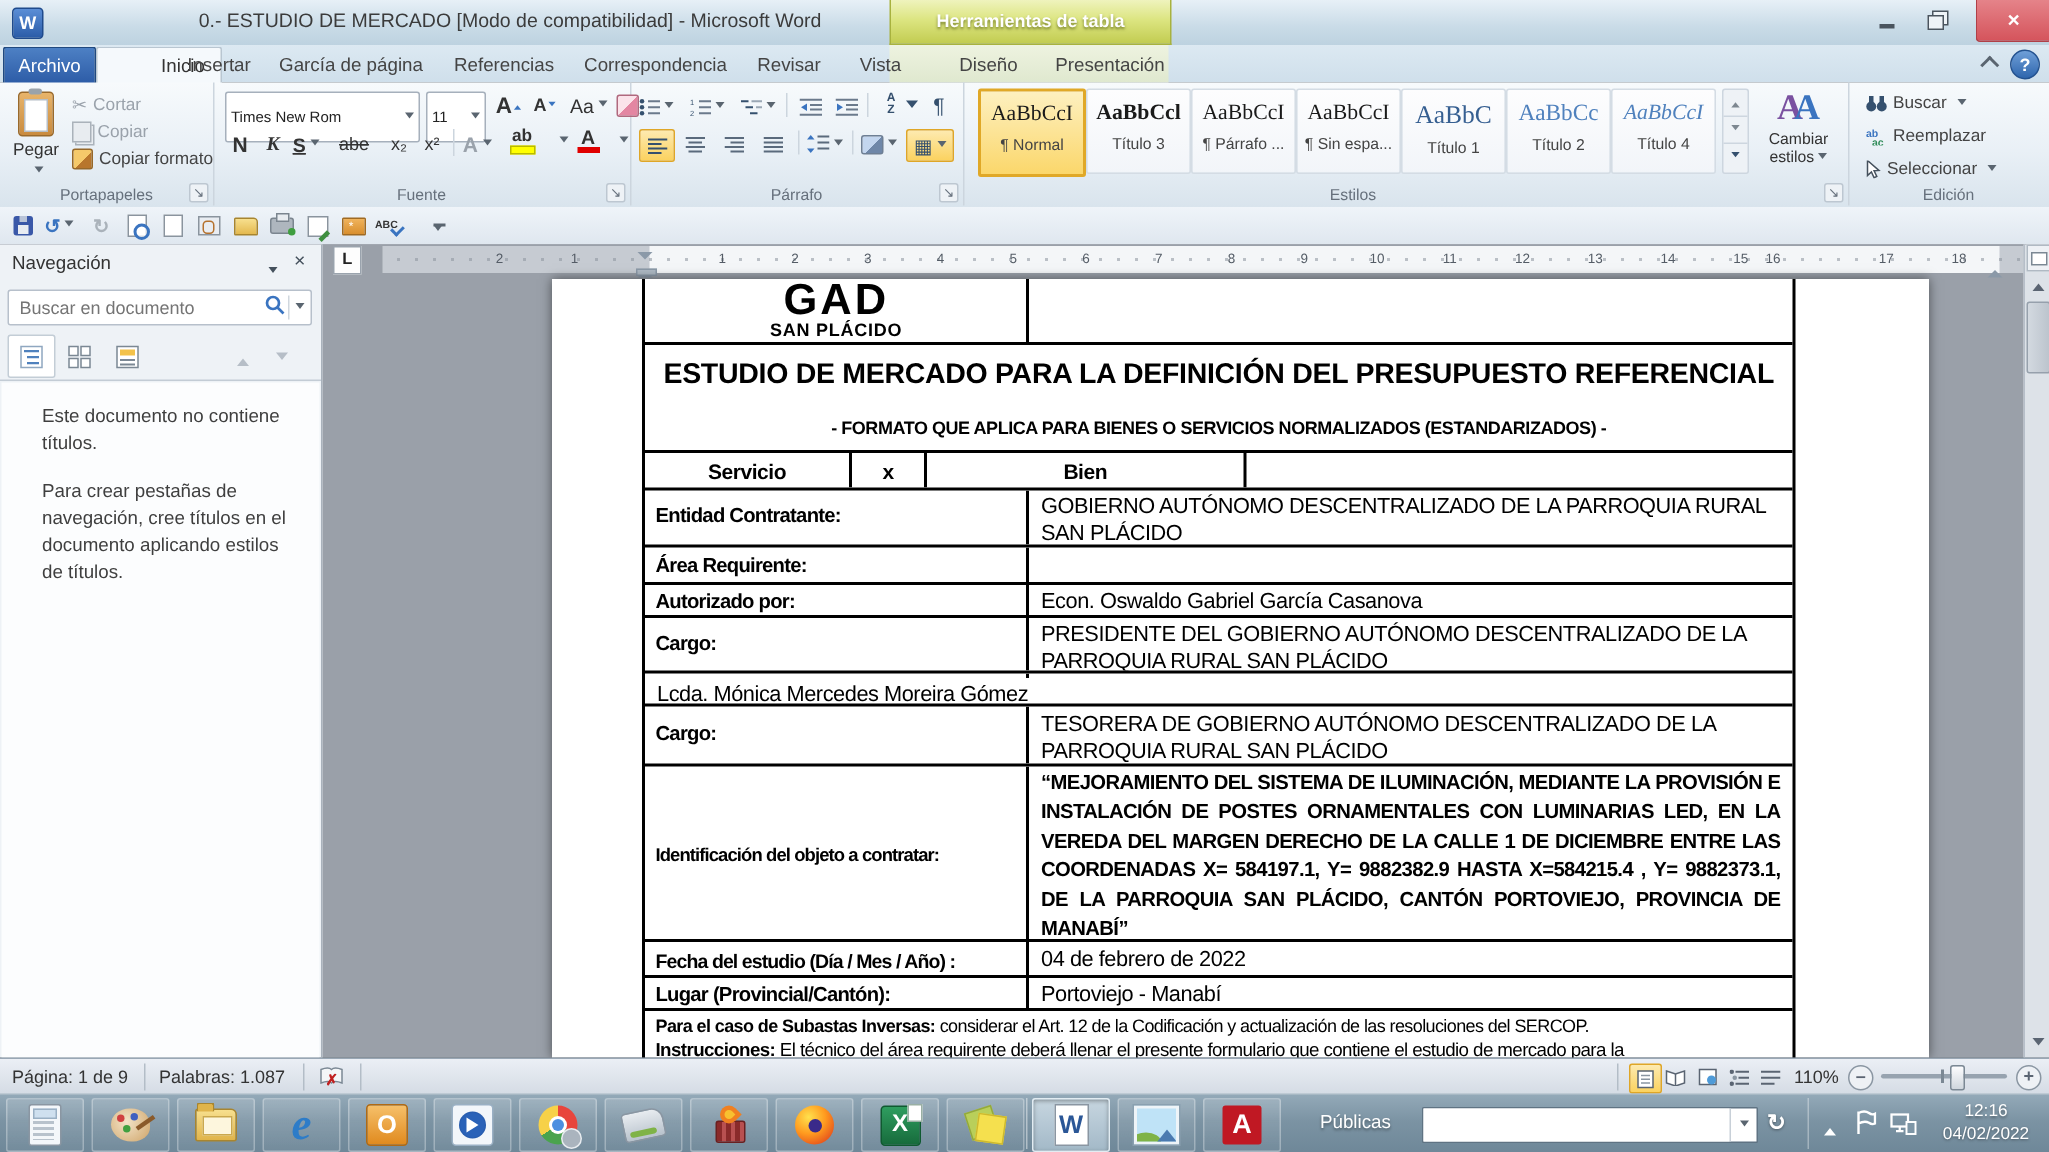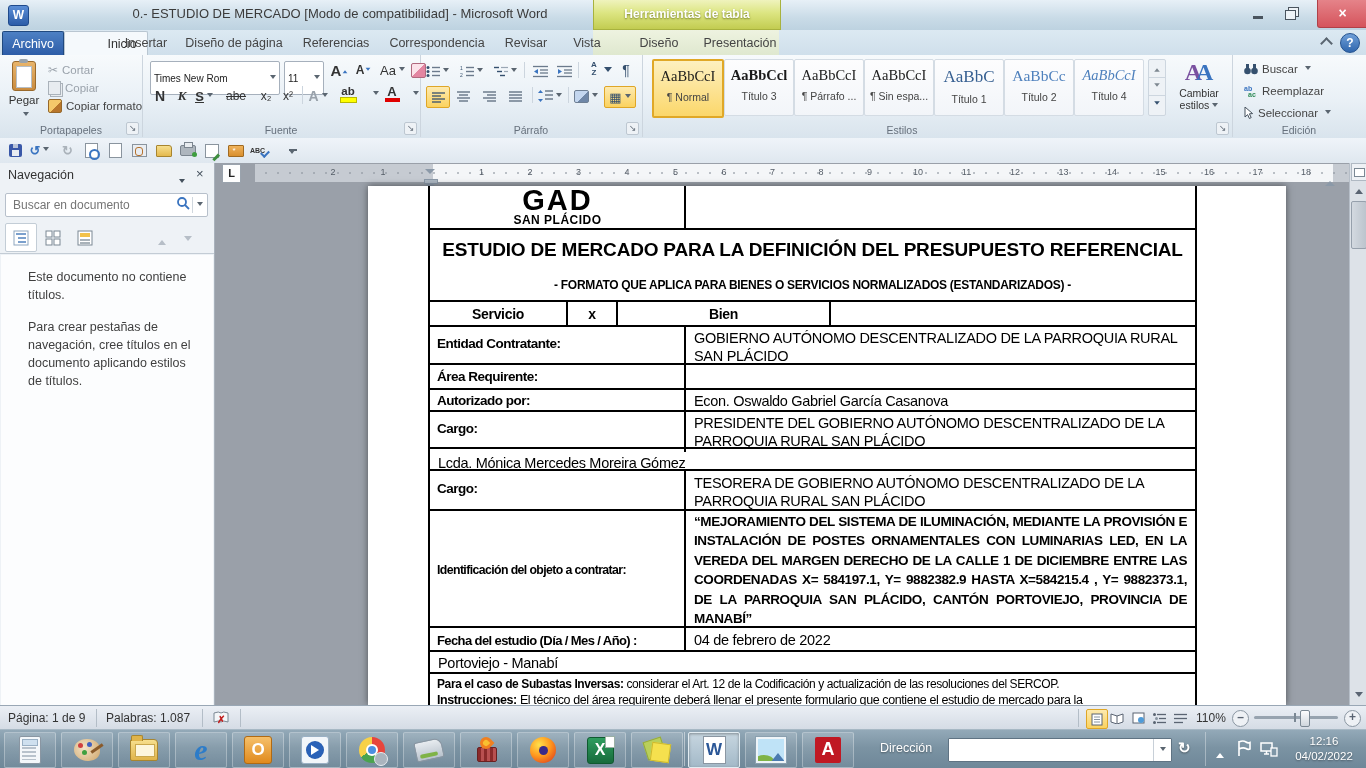--- a/index.html
+++ b/index.html
@@ -119,21 +119,21 @@
       <div style="width:9px;height:8px;border:1px solid #4a545e;margin:6px auto 0;background:#eef3f7;box-shadow:3px -3px 0 -1px #eef3f7,3px -3px 0 0 #4a545e;"></div>
     </div>
     <div id="btn-close" class="wbtn">×</div>
   </div>
 
   <div id="tabsrow">
     <div id="ctxtabs-bg"></div>
     <div id="tab-archivo" class="rtab" style="left:2px;width:60px;">Archivo</div>
     <div class="rtab active" style="left:64px;width:50px;padding-left:32px;">Inicio</div>
     <div class="rtab" style="left:116px;width:60px;">Insertar</div>
-    <div class="rtab" style="left:178px;width:112px;">Diseño de página</div>
+    <div class="rtab" style="left:178px;width:112px;">García de página</div>
     <div class="rtab" style="left:292px;width:88px;">Referencias</div>
     <div class="rtab" style="left:382px;width:110px;">Correspondencia</div>
     <div class="rtab" style="left:494px;width:64px;">Revisar</div>
     <div class="rtab" style="left:560px;width:54px;">Vista</div>
     <div class="rtab" style="left:628px;width:62px;">Diseño</div>
     <div class="rtab" style="left:694px;width:92px;">Presentación</div>
     <div style="position:absolute;left:1318px;top:5px;width:16px;height:14px;text-align:center;">
       <div style="width:7px;height:7px;border-left:2px solid #5a6570;border-top:2px solid #5a6570;transform:rotate(45deg);margin:4px auto 0;"></div>
     </div>
     <div style="position:absolute;left:1340px;top:3px;width:18px;height:18px;border-radius:50%;background:linear-gradient(#6f9fd8,#2f66ad);color:#fff;font-weight:bold;font-size:12px;text-align:center;line-height:18px;border:1px solid #24528f;">?</div>
@@ -576,21 +576,21 @@
           <span class="rnum" style="left: 469px;">6</span>
           <span class="rnum" style="left: 517.5px;">7</span>
           <span class="rnum" style="left: 566px;">8</span>
           <span class="rnum" style="left: 614.5px;">9</span>
           <span class="rnum" style="left: 663px;">10</span>
           <span class="rnum" style="left: 711.5px;">11</span>
           <span class="rnum" style="left: 760px;">12</span>
           <span class="rnum" style="left: 808.5px;">13</span>
           <span class="rnum" style="left: 857px;">14</span>
           <span class="rnum" style="left: 905.5px;">15</span>
-          <span class="rnum" style="left: 954px;">16</span>
+          <span class="rnum" style="left: 927px;">16</span>
           <span class="rnum" style="left: 1002.5px;">17</span>
           <span class="rnum" style="left: 1051px;">18</span>
         </div>
       <div style="position:absolute;left:170px;top:1px;"><span class="tri-dn" style="border-top-color:#8b99a8;border-width:5px;"></span></div>
       <div style="position:absolute;left:170px;top:8px;"><span class="tri-up" style="border-bottom-color:#8b99a8;border-width:5px;"></span></div>
       <div style="position:absolute;left:169px;top:15px;width:12px;height:3px;background:#aeb9c4;border:1px solid #8b99a8;"></div>
       <div style="position:absolute;left:1070px;top:8px;"><span class="tri-up" style="border-bottom-color:#8b99a8;border-width:5px;"></span></div>
     </div>
 
     <div id="page">
@@ -649,20 +649,21 @@
           <div class="dt-label label-sm" style="display:flex;align-items:center;">Identificación del objeto a contratar:</div>
           <div class="dt-value" style="font-weight:bold;text-align:justify;font-size:13.5px;letter-spacing:-0.4px;line-height:19.4px;padding-top:1px;">“MEJORAMIENTO DEL SISTEMA DE ILUMINACIÓN, MEDIANTE LA PROVISIÓN E INSTALACIÓN DE POSTES ORNAMENTALES CON LUMINARIAS LED, EN LA VEREDA DEL MARGEN DERECHO  DE LA CALLE 1 DE DICIEMBRE ENTRE LAS COORDENADAS X= 584197.1, Y= 9882382.9 HASTA  X=584215.4 , Y= 9882373.1, DE LA PARROQUIA SAN PLÁCIDO, CANTÓN PORTOVIEJO, PROVINCIA DE MANABÍ”</div>
         </div>
 
         <div class="dt-row" style="height:24px;">
           <div class="dt-label label-sm" style="padding-top:5px;font-size:13px;">Fecha del estudio (Día / Mes / Año) :</div>
           <div class="dt-value" style="padding-top:3px;">04 de febrero de 2022</div>
         </div>
 
         <div class="dt-row" style="height:22px;">
+          <div class="dt-label">Lugar (Provincial/Cantón):</div>
           <div class="dt-value">Portoviejo - Manabí</div>
         </div>
 
         <div class="dt-row" style="height:42px;display:block;padding:3px 6px 0 7px;box-sizing:border-box;">
           <div style="font-size:12px;letter-spacing:-0.4px;line-height:15px;">
             <span style="font-weight:bold;">Para el caso de Subastas Inversas:</span><span> considerar el Art. 12 de la Codificación y actualización de las resoluciones del SERCOP.</span>
           </div>
           <div style="font-size:12.5px;letter-spacing:-0.4px;line-height:16px;">
             <span style="font-weight:bold;">Instrucciones:</span><span> El técnico del área requirente deberá llenar el presente formulario que contiene el estudio de mercado para la</span>
           </div>
@@ -826,21 +827,21 @@
     <div class="tkb" style="left:745px;">
       <span style="width:26px;height:22px;background:#bfe3f7;border:2px solid #eef4f8;outline:1px solid #8aa0b0;display:inline-block;position:relative;overflow:hidden;">
           <span style="position:absolute;left:-4px;bottom:-6px;width:20px;height:12px;background:#7fb347;border-radius:50%;"></span>
           <span style="position:absolute;right:-2px;bottom:-2px;width:0;height:0;border:8px solid transparent;border-bottom:10px solid #4a7ab0;"></span>
         </span>
     </div>
     <div class="tkb" style="left:802px;">
       <span style="width:26px;height:26px;background:#c01823;border-radius:2px;color:#fff;font-weight:bold;font-size:18px;text-align:center;line-height:25px;display:inline-block;">A</span>
     </div>
 
-    <div style="position:absolute;left:880px;top:11px;color:#fff;font-size:12.5px;text-shadow:0 1px 2px rgba(0,0,0,.4);">Dirección</div>
+    <div style="position:absolute;left:880px;top:11px;color:#fff;font-size:12.5px;text-shadow:0 1px 2px rgba(0,0,0,.4);">Públicas</div>
     <div style="position:absolute;left:948px;top:8px;width:222px;height:22px;background:#fff;border:1px solid #5f7383;border-radius:1px;display:flex;">
       <input style="flex: 1 1 0%; border: none; outline: none; font-size: 12px; padding: 0px 4px; font-family: inherit;">
       <span style="width:17px;display:flex;align-items:center;justify-content:center;border-left:1px solid #c8d0d8;">
           <span class="car" style="margin:0;"></span>
         </span>
     </div>
     <div style="position:absolute;left:1178px;top:9px;color:#fff;font-size:15px;font-weight:bold;text-shadow:0 1px 2px rgba(0,0,0,.4);">↻</div>
     <div style="position:absolute;left:1205px;top:2px;width:1px;height:34px;background:rgba(255,255,255,.35);"></div>
     <div class="trayic" style="left:1216px;top:14px;"><span class="tri-up" style="border-bottom-color:#fff;"></span></div>
     <div class="trayic" style="left:1237px;">

